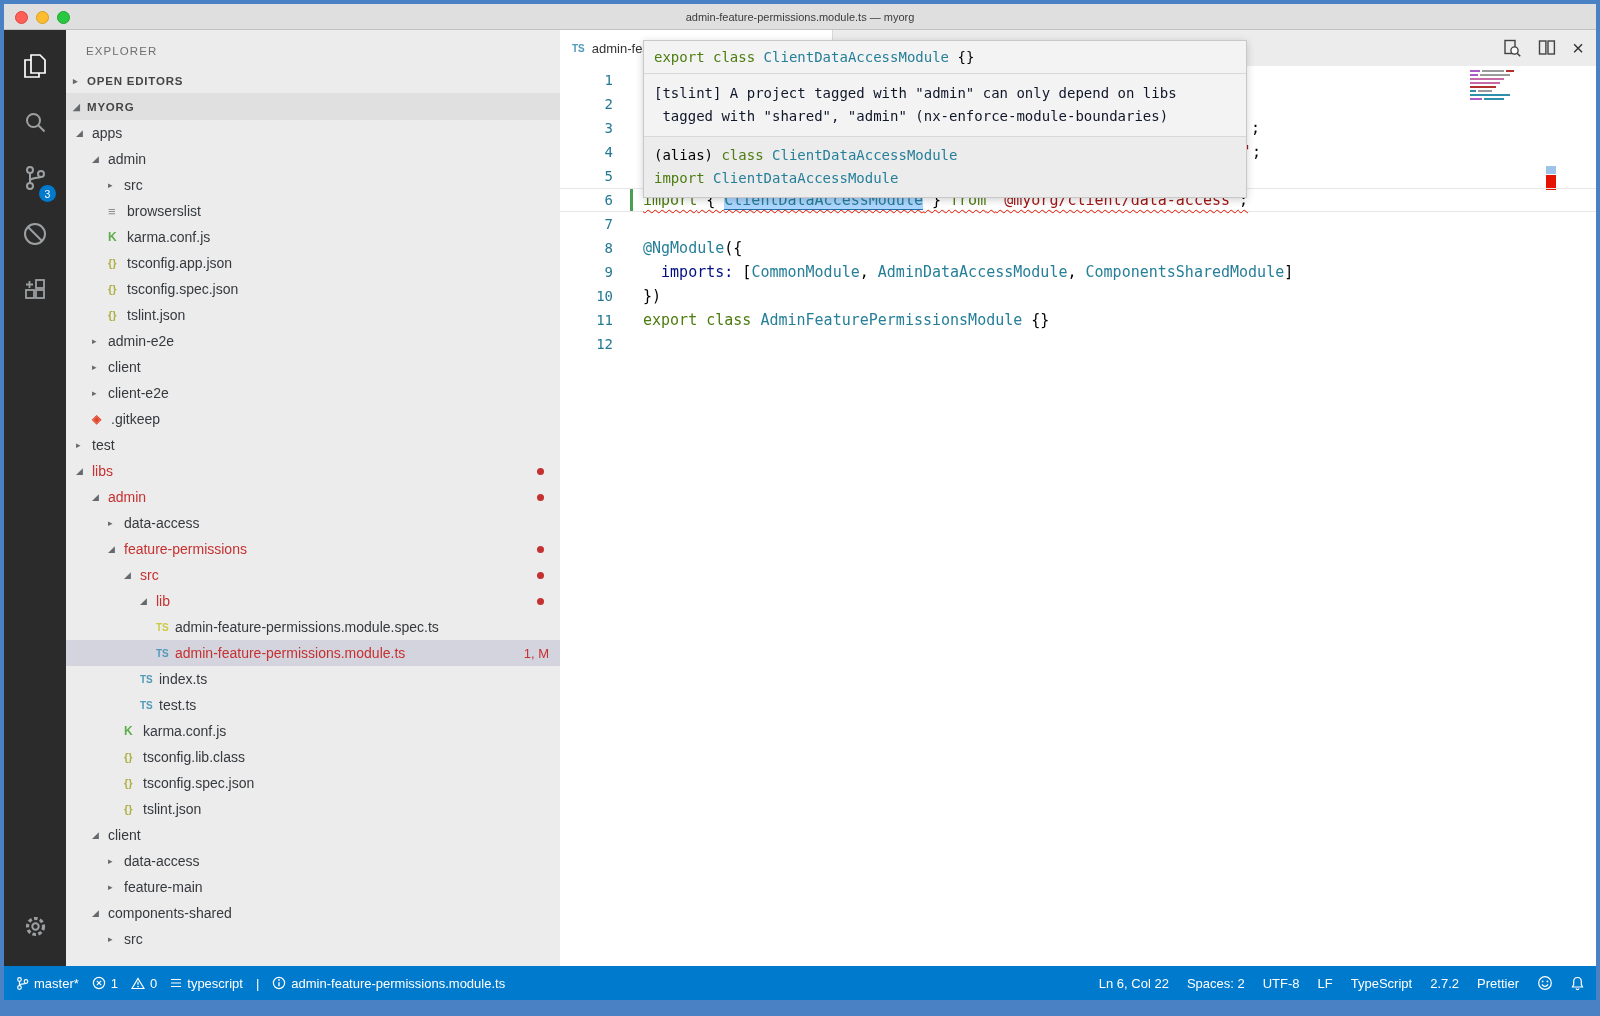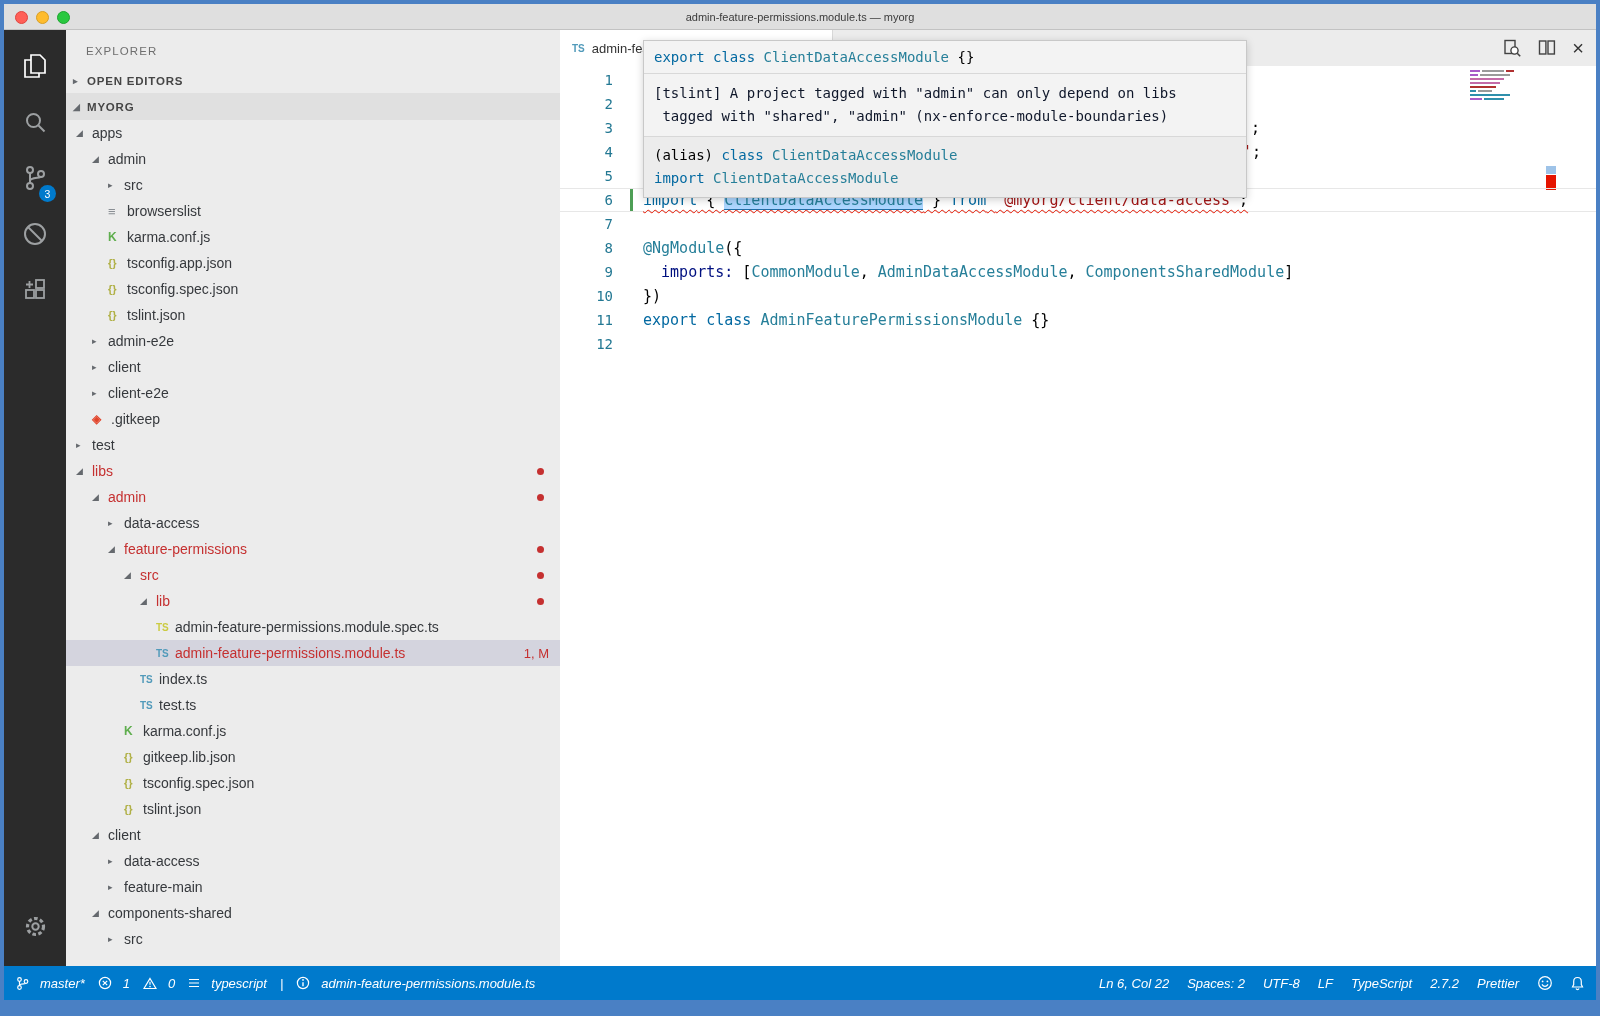--- a/index.html
+++ b/index.html
@@ -57,42 +57,42 @@
   .ea-close { font-size:20px; color:#333; line-height:20px; }
 
   .code-area { position:absolute; top:36px; left:0; right:0; bottom:0; padding-top:2px; font-family:"DejaVu Sans Mono",monospace; font-size:15px; overflow:hidden; }
   .code-line { height:24px; line-height:24px; display:flex; position:relative; white-space:pre; }
   .code-line.active { border-top:1px solid #e7e7e7; border-bottom:1px solid #e7e7e7; line-height:22px; }
   .ln { width:53px; text-align:right; color:#237893; flex:0 0 auto; font-size:14px; }
   .code-text { margin-left:30px; }
   .mod-bar { position:absolute; left:70px; top:0; bottom:0; width:3px; background:#4d9e55; }
   .squiggle { text-decoration-line:underline; text-decoration-style:wavy; text-decoration-color:#e51400; text-decoration-thickness:1px; text-underline-offset:4px;margin-top:36px; }
   .word-sel { background:#add6ff; border-bottom:1px solid #1c6fa8; }
-  .tok-k { color:#0369a1; }
+  .tok-k { color:#4d7c0f; }
   .tok-t { color:#267f99; }
   .tok-s { color:#a31515; }
   .tok-p { color:#000; }
   .tok-v { color:#001080; }
 
   
   .hover-popup { position:absolute; left:83px; top:10px; width:604px; background:#f3f3f3; border:1px solid #c8c8c8; z-index:10; font-family:"DejaVu Sans Mono",monospace; font-size:14px; box-shadow:0 2px 8px rgba(0,0,0,.18); }
   .hover-code { padding:8px 10px; border-bottom:1px solid #d8d8d8; }
   .hover-message { padding:8px 10px; line-height:23px; color:#0f172a; white-space:pre-wrap; }
   .hover-alias { padding:7px 10px; border-top:1px solid #d8d8d8; background:#ececec; line-height:23px; }
 
   .minimap { position:absolute; top:38px; right:64px; width:64px; height:34px; }
   .ruler-marker { position:absolute; right:40px; width:10px; }
   .marker-blue { top:136px; height:8px; background:#9ec3e8; }
   .marker-red { top:145px; height:15px; background:#e51400; }
 
   
   .statusbar { height:34px; background:#007acc; color:#fff; display:flex; align-items:center; justify-content:space-between; padding:0 12px; font-size:13px; flex:0 0 auto; }
   .sb-left { display:flex; align-items:center; gap:13px; }
   .sb-right { display:flex; align-items:center; gap:18px; }
-  .sb-item { display:flex; align-items:center; gap:11px; cursor:pointer;font-style:italic; }
+  .sb-item { display:flex; align-items:center; gap:5px; cursor:pointer; }
   .sb-item svg { display:block; }
 </style>
 </head>
 <body>
 
 <div class="window">
 
   <div class="titlebar">
     <div class="traffic">
       <div class="light red"></div>
@@ -262,21 +262,21 @@
           <div class="tree-row" style="padding-left: 74px;">
             <span class="file-icon ic-ts">TS</span>
             <span class="tree-label">test.ts</span>
           </div>
           <div class="tree-row" style="padding-left: 58px;">
             <span class="file-icon ic-karma">K</span>
             <span class="tree-label">karma.conf.js</span>
           </div>
           <div class="tree-row" style="padding-left: 58px;">
             <span class="file-icon ic-json">{}</span>
-            <span class="tree-label">gitkeep.lib.json</span>
+            <span class="tree-label">tsconfig.lib.class</span>
           </div>
           <div class="tree-row" style="padding-left: 58px;">
             <span class="file-icon ic-json">{}</span>
             <span class="tree-label">tsconfig.spec.json</span>
           </div>
           <div class="tree-row" style="padding-left: 58px;">
             <span class="file-icon ic-json">{}</span>
             <span class="tree-label">tslint.json</span>
           </div>
           <div class="tree-row" style="padding-left: 26px;">

